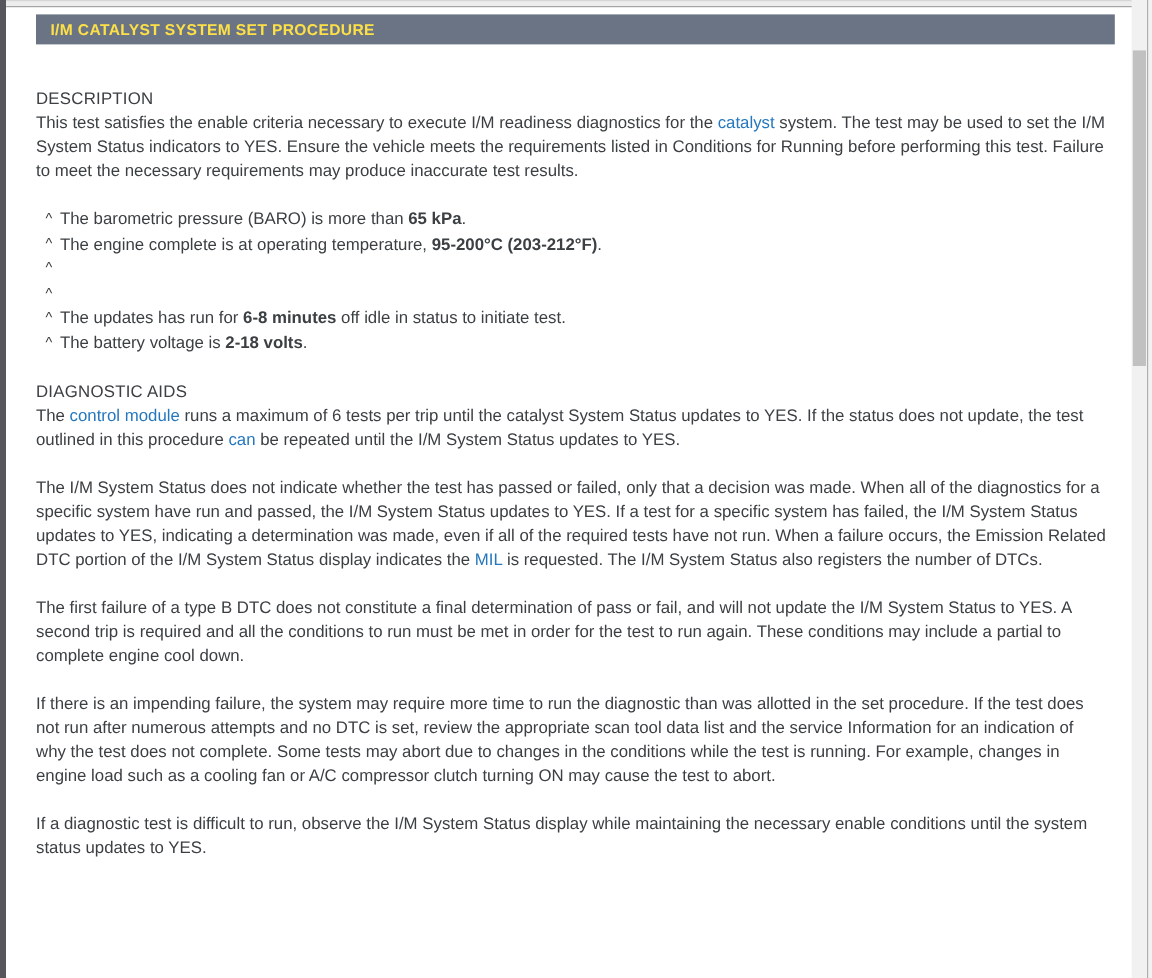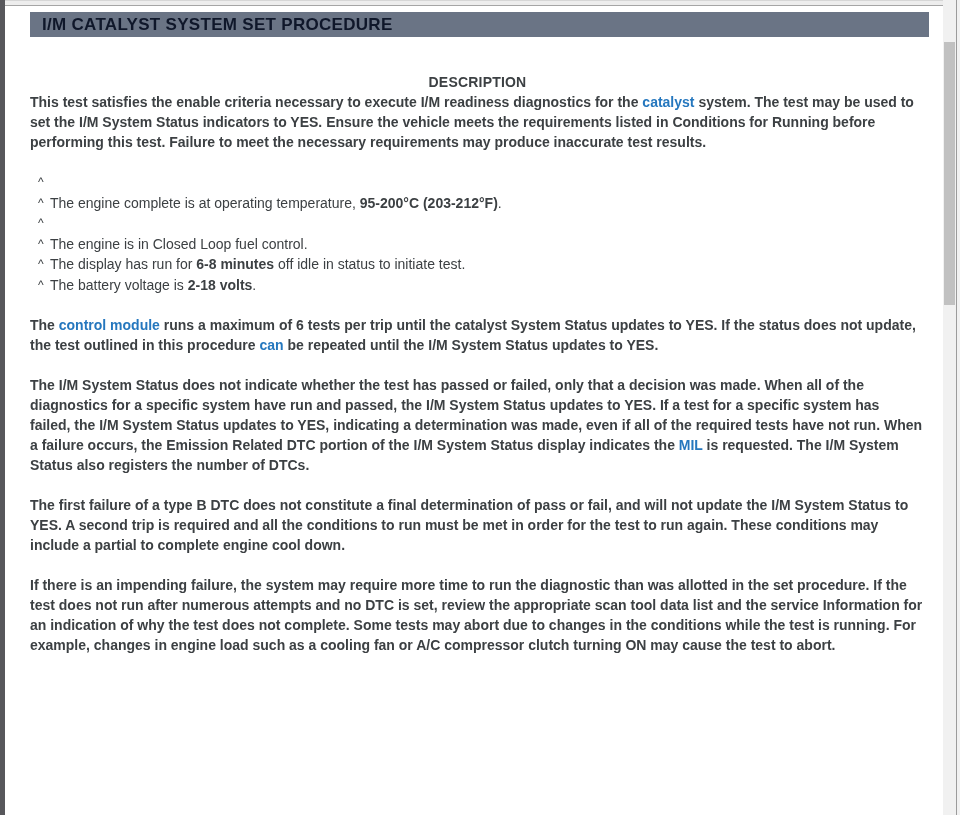--- a/index.html
+++ b/index.html
@@ -13,28 +13,28 @@
     background:#ededed; border-top:1px solid #d6d6d6; border-bottom:1px solid #a5a5a5; }
   .left-strip { position:absolute; top:0; left:0; width:5px; height:815px; background:#57575b; }
   
   .scrollbar-track { position:absolute; top:0; right:4px; width:13px; height:815px; background:#f1f1f1; }
   .scrollbar-thumb { position:absolute; top:42px; left:1px; width:11px; height:263px; background:#c1c1c1; }
   .scroll-border { position:absolute; top:0; right:3px; width:1px; height:815px; background:#9b9b9b; }
   .right-edge { position:absolute; top:0; right:0; width:3px; height:815px; background:#f1f1f1; }
   
   .title-bar {
     position:absolute; top:12px; left:30px; width:899px; height:25px; box-sizing:border-box;
-    background:#6a7485; color:#0f172a; font-size:17px; font-weight:bold;
+    background:#6a7485; color:#fde047; font-size:13px; font-weight:bold;
     line-height:25px; padding-left:12px; letter-spacing:0.3px; white-space:nowrap; overflow:hidden;
   }
   
   .doc { position:absolute; top:37px; left:30px; width:895px; font-size:14px; line-height:20px; }
-  .section-heading { font-weight:700; margin:21px 0 0 0; letter-spacing:0.2px;text-align:center; }
+  .section-heading { font-weight:400; margin:21px 0 0 0; letter-spacing:0.2px; }
   .section:first-of-type .section-heading { margin-top:35px; }
-  .para { margin:0 2px 20px 0;font-weight:bold; }
+  .para { margin:0 2px 20px 0; }
   .list { margin:0 0 20px 0; }
   .li { display:flex; line-height:20.5px; }
   .li-marker { flex:none; width:12px; margin-left:8px; font-size:12px; }
   .li-text { display:block; }
   .link { color:#2577be; text-decoration:none; cursor:pointer; }
   b { font-weight:700; }
 </style>
 </head>
 <body>
 
@@ -47,47 +47,49 @@
 
 <div class="doc">
     <section class="section">
       <div class="section-heading">DESCRIPTION</div>
       <p class="para"><span> This test satisfies the enable criteria necessary to execute I/M readiness diagnostics for the </span><a class="link">catalyst</a><span> system. The test may be used to set the I/M System Status indicators to YES. Ensure the vehicle meets the requirements listed in Conditions for Running before performing this test. Failure to meet the necessary requirements may produce inaccurate test results.</span></p>
     </section>
     <section class="section">
       <div class="list">
         <div class="li">
           <span class="li-marker">^</span>
+          <span class="li-text"><span>The barometric pressure (BARO) is more than </span><b>65 kPa</b><span>.</span></span>
         </div>
         <div class="li">
           <span class="li-marker">^</span>
           <span class="li-text"><span>The engine complete is at operating temperature, </span><b>95-200°C (203-212°F)</b><span>.</span></span>
         </div>
         <div class="li">
           <span class="li-marker">^</span>
         </div>
         <div class="li">
           <span class="li-marker">^</span>
-          <span class="li-text"><span>The engine is in Closed Loop fuel control.</span></span>
         </div>
         <div class="li">
           <span class="li-marker">^</span>
-          <span class="li-text"><span>The display has run for </span><b>6-8 minutes</b><span> off idle in status to initiate test.</span></span>
+          <span class="li-text"><span>The updates has run for </span><b>6-8 minutes</b><span> off idle in status to initiate test.</span></span>
         </div>
         <div class="li">
           <span class="li-marker">^</span>
           <span class="li-text"><span>The battery voltage is </span><b>2-18 volts</b><span>.</span></span>
         </div>
       </div>
     </section>
     <section class="section">
+      <div class="section-heading">DIAGNOSTIC AIDS</div>
       <p class="para"><span> The </span><a class="link">control module</a><span> runs a maximum of 6 tests per trip until the catalyst System Status updates to YES. If the status does not update, the test outlined in this procedure </span><a class="link">can</a><span> be repeated until the I/M System Status updates to YES.</span></p>
       <p class="para"><span> The I/M System Status does not indicate whether the test has passed or failed, only that a decision was made. When all of the diagnostics for a specific system have run and passed, the I/M System Status updates to YES. If a test for a specific system has failed, the I/M System Status updates to YES, indicating a determination was made, even if all of the required tests have not run. When a failure occurs, the Emission Related DTC portion of the I/M System Status display indicates the </span><a class="link">MIL</a><span> is requested. The I/M System Status also registers the number of DTCs.</span></p>
       <p class="para"><span> The first failure of a type B DTC does not constitute a final determination of pass or fail, and will not update the I/M System Status to YES. A second trip is required and all the conditions to run must be met in order for the test to run again. These conditions may include a partial to complete engine cool down.</span></p>
       <p class="para"><span> If there is an impending failure, the system may require more time to run the diagnostic than was allotted in the set procedure. If the test does not run after numerous attempts and no DTC is set, review the appropriate scan tool data list and the service Information for an indication of why the test does not complete. Some tests may abort due to changes in the conditions while the test is running. For example, changes in engine load such as a cooling fan or A/C compressor clutch turning ON may cause the test to abort.</span></p>
+      <p class="para"><span> If a diagnostic test is difficult to run, observe the I/M System Status display while maintaining the necessary enable conditions until the system status updates to YES.</span></p>
     </section>
   </div>
 
 <div class="scrollbar-track">
   <div class="scrollbar-thumb"></div>
 </div>
 <div class="scroll-border"></div>
 <div class="right-edge"></div>
 
 </body></html>

